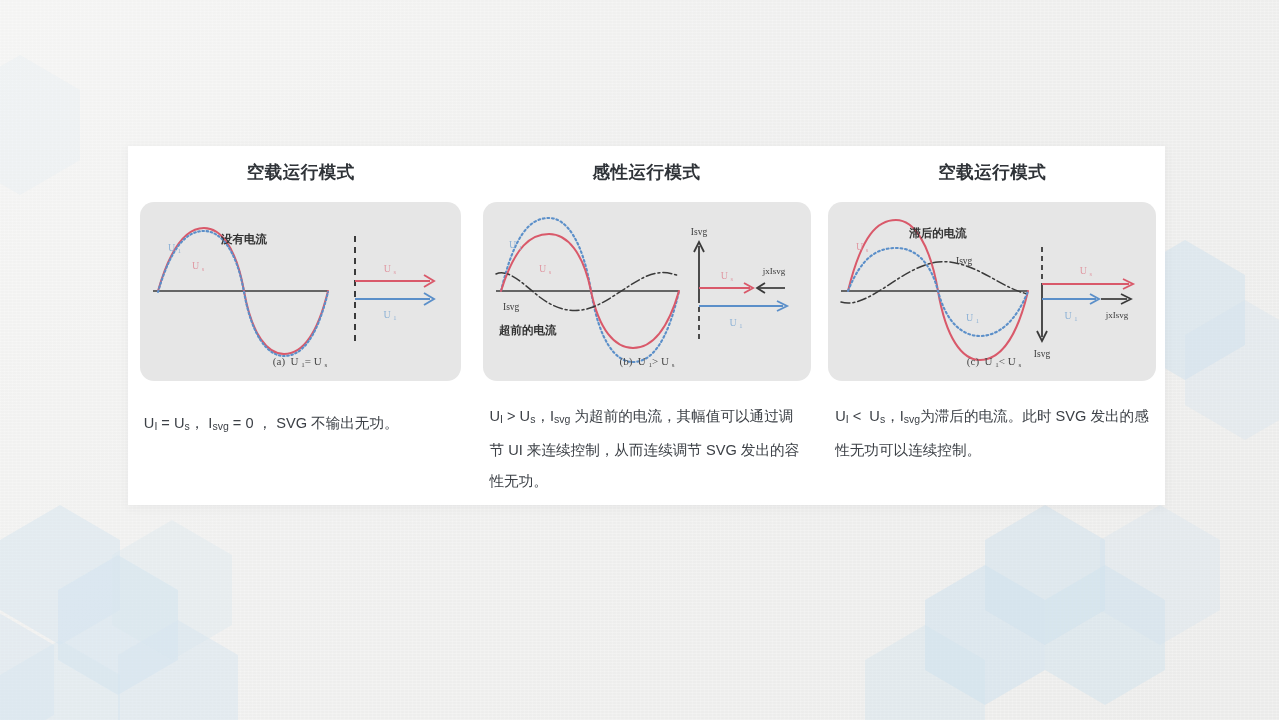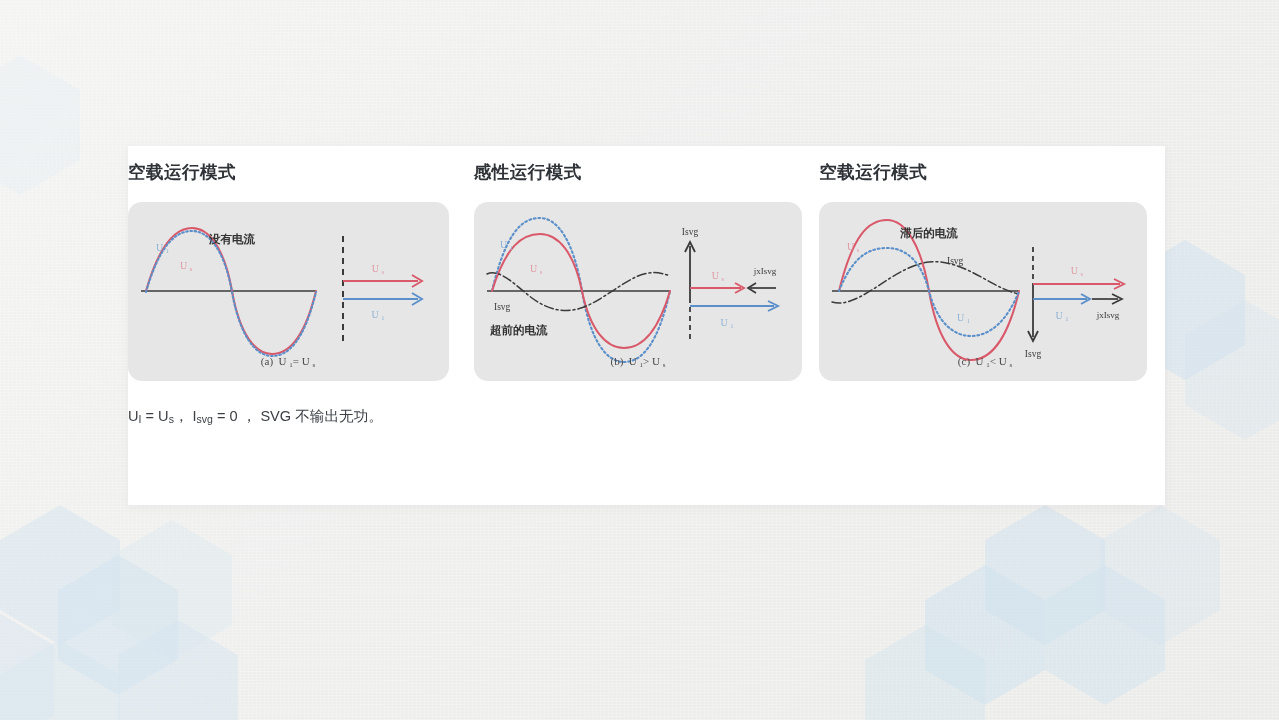--- a/index.html
+++ b/index.html
@@ -25,21 +25,21 @@
   #content-card{
     position:absolute;left:128px;top:146px;width:1037px;height:359px;
     background:#ffffff;
     box-shadow:0 2px 10px rgba(60,70,85,.06);
   }
   .columns{
     position:absolute;inset:0;display:flex;
   }
   .column{
     flex:1 1 0;position:relative;
-    display:flex;flex-direction:column;
+    display:flex;flex-direction:column;align-items:center;
   }
   .col-title{
     margin-top:14px;
     font-size:17.5px;font-weight:700;color:#2f3338;
     letter-spacing:.5px;
     font-family:"Liberation Sans","DejaVu Sans",sans-serif;
   }
   .figure-panel{
     margin-top:18px;
     width:321px;height:179px;
@@ -51,21 +51,21 @@
   .fig-svg{position:absolute;left:0;top:0;width:100%;height:100%;}
   
   .para{
     margin-top:18px;
     width:314px;
     font-size:14.6px;line-height:31px;color:#3c4046;
     font-family:"Liberation Sans","DejaVu Sans",sans-serif;
     text-align:left;
   }
   .para .sub{font-size:10.5px;vertical-align:-2px;}
-  .col1 .para{margin-top:20px;}
+  .col1 .para{margin-top:27px;}
   .col2 .para{margin-top:20px;}
   .col3 .para{margin-top:20px;}
   .fig-label{
     font-family:"Liberation Serif","DejaVu Serif",serif;
   }
 </style>
 </head>
 <body>
 
 <div id="bg-texture"></div>
@@ -180,20 +180,23 @@
           <line x1="216" y1="104" x2="300" y2="104" stroke="#5b8fc9" stroke-width="1.9"></line>
           <path d="M294,99 L304,104 L294,109" fill="none" stroke="#5b8fc9" stroke-width="1.9"></path>
           <text class="fig-label" x="253" y="124" font-size="10" fill="#8fb3d6" text-anchor="middle">U
             <tspan font-size="6.5" dy="2">1</tspan></text>
 
           <text class="fig-label" x="164" y="163" font-size="11" fill="#4a4a4a" text-anchor="middle">(b)&nbsp; U
             <tspan font-size="7" dy="2">1</tspan><tspan dy="-2">&gt; U </tspan><tspan font-size="7" dy="2">s</tspan></text>
         </svg>
       </div>
 
+      <div class="para">
+        <span>U<span class="sub">I</span> &gt; U<span class="sub">s</span>，I<span class="sub">svg</span> 为超前的电流，其幅值可以通过调节 UI 来连续控制，从而连续调节 SVG 发出的容性无功。</span>
+      </div>
     </div>
 
     <div class="column col3">
       <div class="col-title">空载运行模式</div>
 
       <div class="figure-panel">
         <svg class="fig-svg" viewBox="0 0 328 179">
           <line x1="13" y1="89" x2="200" y2="89" stroke="#3a3a3a" stroke-width="1.6"></line>
 
           <path d="M20,89 C34,32 50,18 68,18 C86,18 102,42 110,89 C118,136 134,158 152,158 C170,158 188,140 200,89" fill="none" stroke="#d9596a" stroke-width="2" stroke-linecap="round"></path>
@@ -225,16 +228,19 @@
 
           <line x1="273" y1="97" x2="299" y2="97" stroke="#3a3a3a" stroke-width="1.7"></line>
           <path d="M293,92 L303,97 L293,102" fill="none" stroke="#3a3a3a" stroke-width="1.7"></path>
           <text class="fig-label" x="289" y="116" font-size="9" fill="#3a3a3a" text-anchor="middle">jxIsvg</text>
 
           <text class="fig-label" x="166" y="163" font-size="11" fill="#4a4a4a" text-anchor="middle">(c)&nbsp; U
             <tspan font-size="7" dy="2">1</tspan><tspan dy="-2">&lt; U </tspan><tspan font-size="7" dy="2">s</tspan></text>
         </svg>
       </div>
 
+      <div class="para">
+        <span>U<span class="sub">I</span> &lt;&nbsp; U<span class="sub">s</span>，I<span class="sub">svg</span>为滞后的电流。此时 SVG 发出的感性无功可以连续控制。</span>
+      </div>
     </div>
 
   </div>
 </div>
 
 </body></html>

